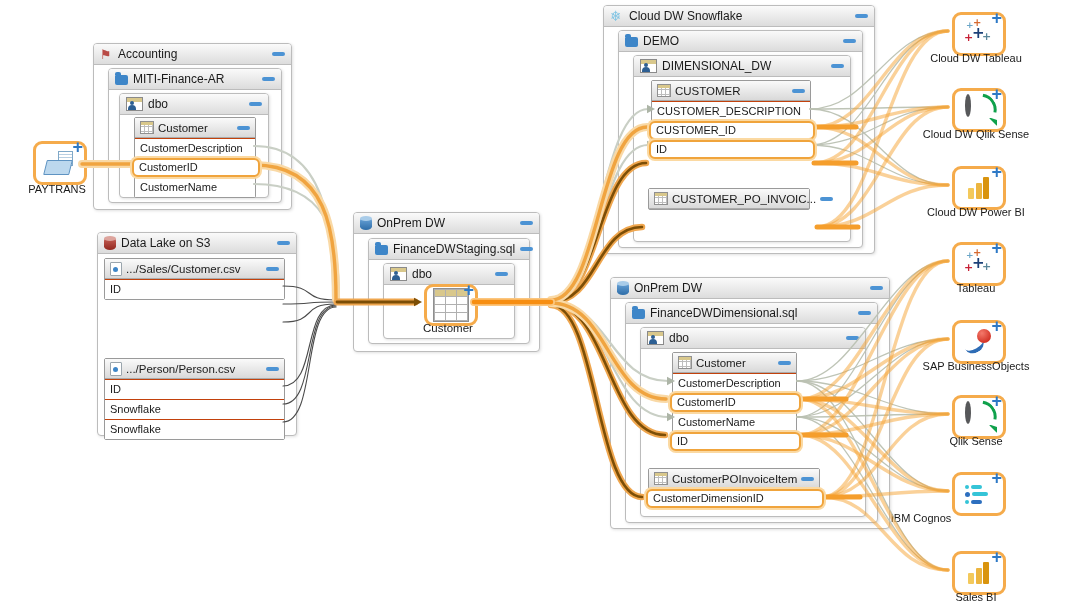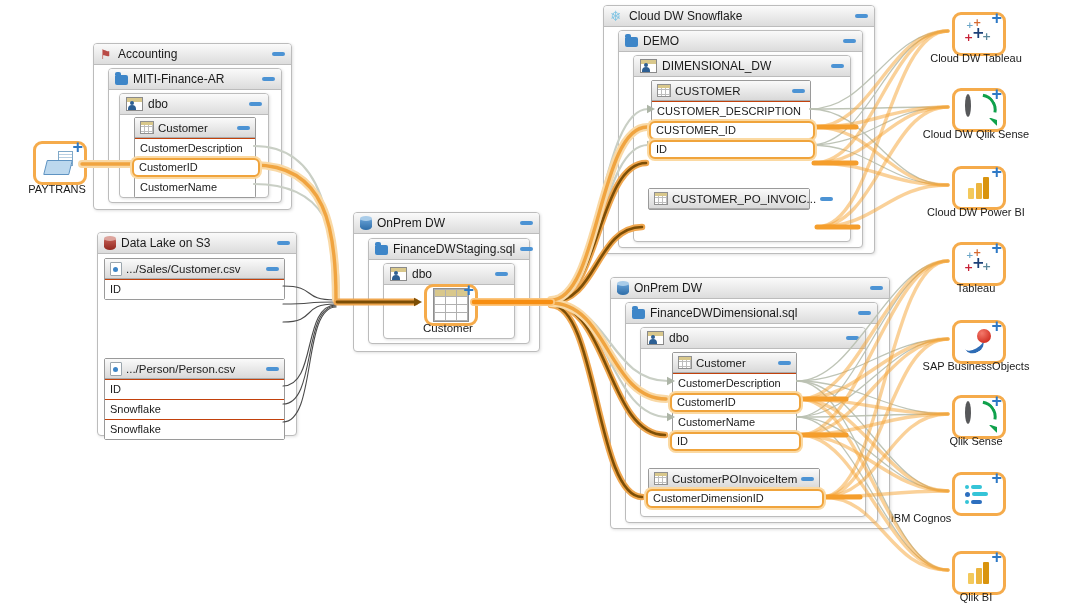--- a/index.html
+++ b/index.html
@@ -351,21 +351,21 @@
   <div class="obox" style="left:952px;top:551px;width:48px;height:38px">
     <span class="glyph">
         <span class="pbi">
           <b class="b1"></b>
           <b class="b2"></b>
           <b class="b3"></b>
         </span>
       </span>
     <span class="plus">+</span>
   </div>
-  <div class="ilabel" style="left:914px;top:591px">Qlik BI</div>
+  <div class="ilabel" style="left:914px;top:591px">Sales BI</div>
 
   <svg id="wires" width="1073" height="604">
       <path d="M810,109 C870,109 888,31 948,31" fill="none" stroke="rgba(186,193,178,0.95)" stroke-width="1.3" stroke-linecap="round"></path>
       <path d="M810,109 C870,109 888,107 948,107" fill="none" stroke="rgba(186,193,178,0.95)" stroke-width="1.3" stroke-linecap="round"></path>
       <path d="M810,109 C870,109 888,185 948,185" fill="none" stroke="rgba(186,193,178,0.95)" stroke-width="1.3" stroke-linecap="round"></path>
       <path d="M810,145 C870,145 888,31 948,31" fill="none" stroke="rgba(186,193,178,0.95)" stroke-width="1.3" stroke-linecap="round"></path>
       <path d="M810,145 C870,145 888,107 948,107" fill="none" stroke="rgba(186,193,178,0.95)" stroke-width="1.3" stroke-linecap="round"></path>
       <path d="M810,145 C870,145 888,185 948,185" fill="none" stroke="rgba(186,193,178,0.95)" stroke-width="1.3" stroke-linecap="round"></path>
       <path d="M797,381 C857,381 888,261 948,261" fill="none" stroke="rgba(186,193,178,0.95)" stroke-width="1.3" stroke-linecap="round"></path>
       <path d="M797,381 C857,381 888,339 948,339" fill="none" stroke="rgba(186,193,178,0.95)" stroke-width="1.3" stroke-linecap="round"></path>

